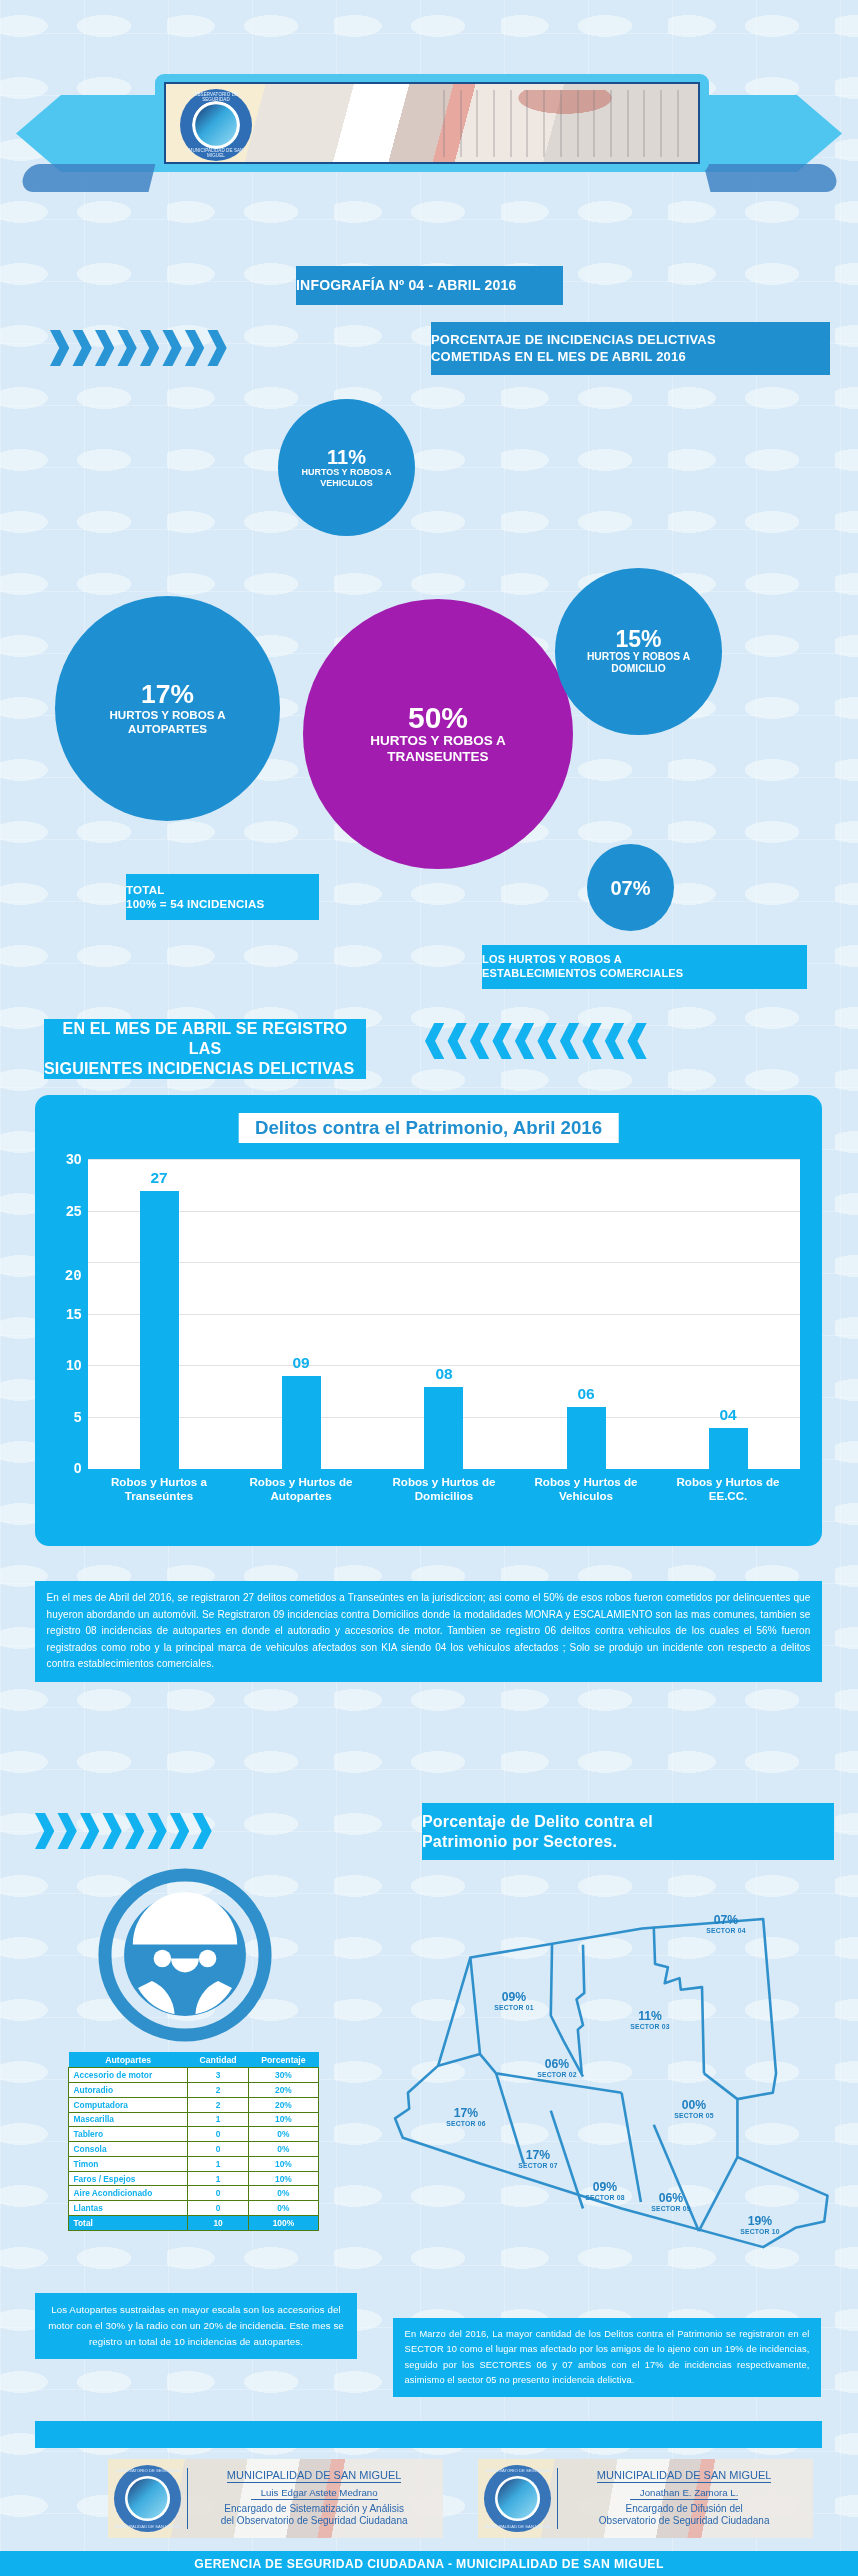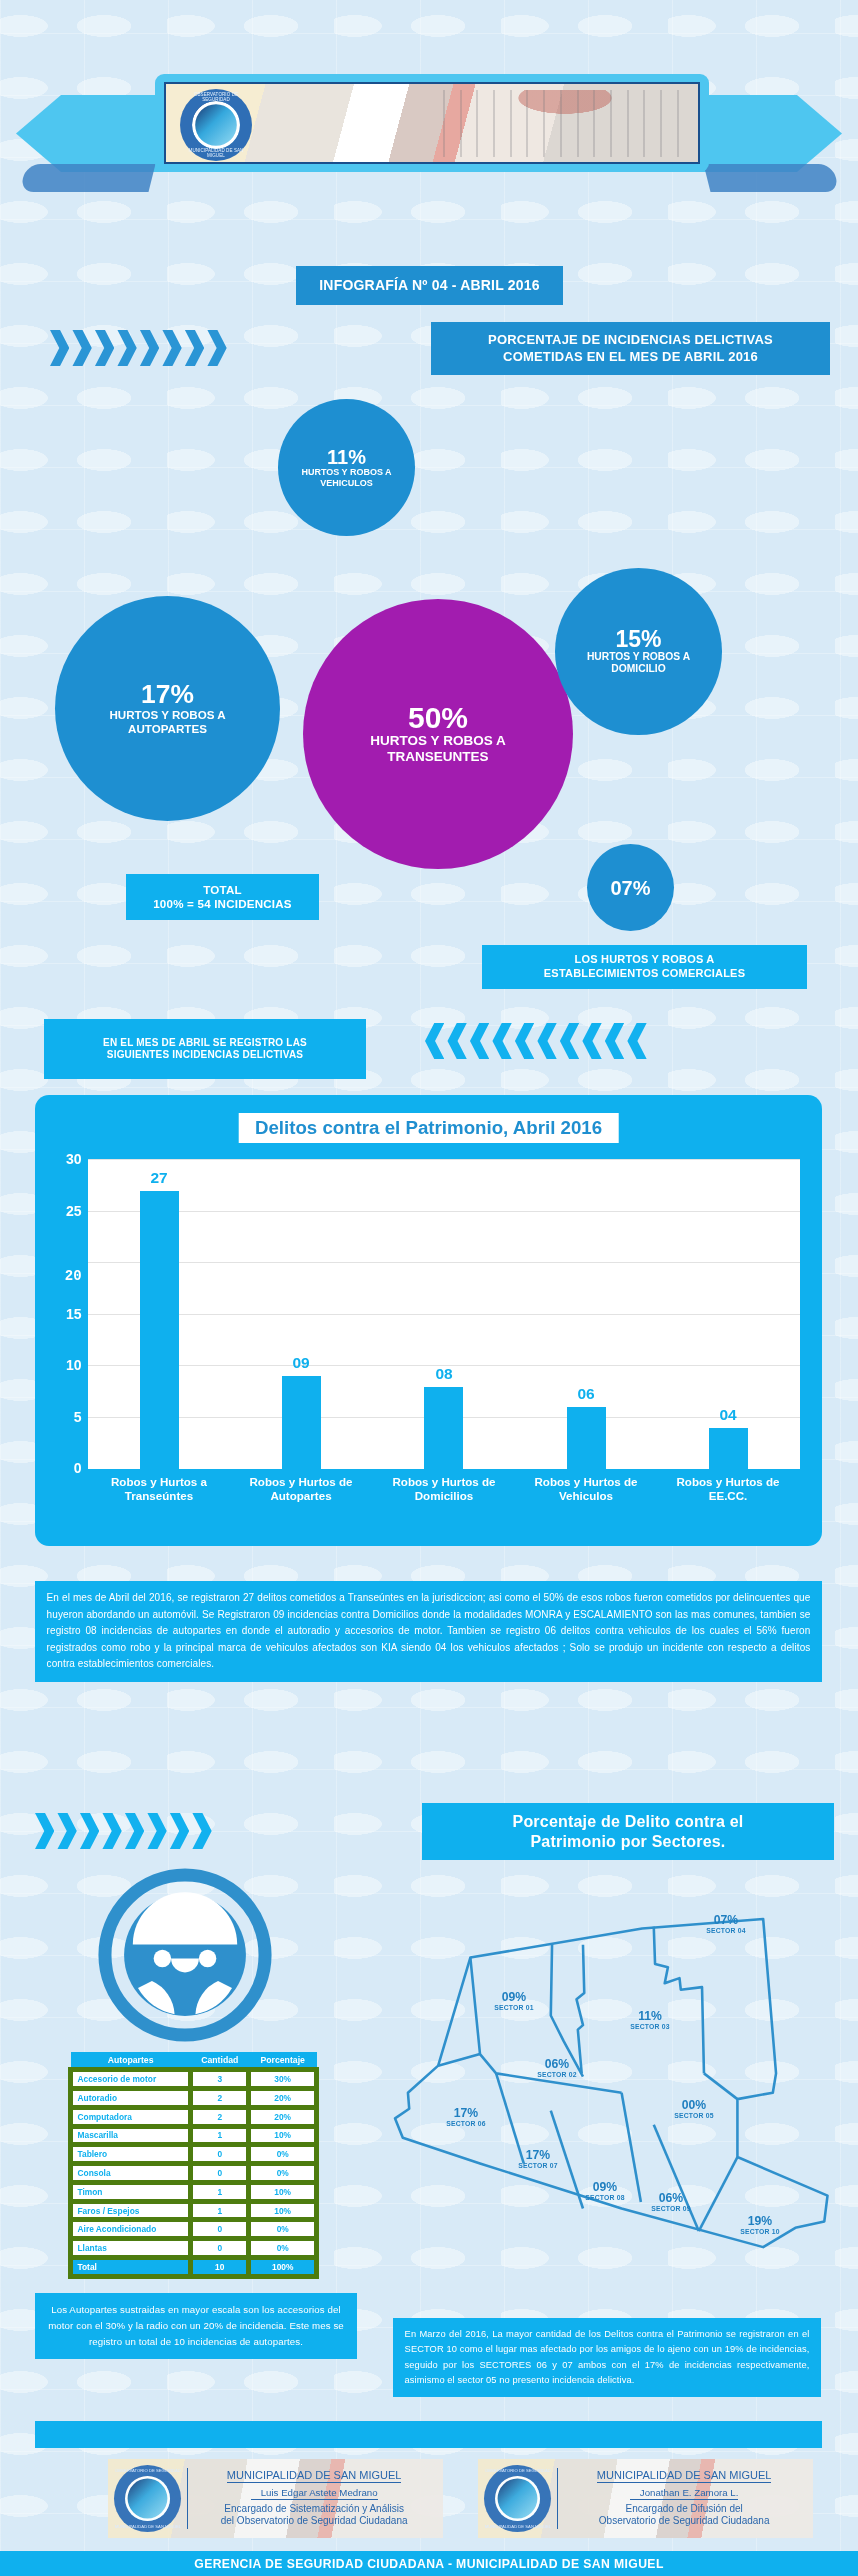--- a/index.html
+++ b/index.html
@@ -72,21 +72,21 @@
     display:flex; flex-direction:column; justify-content:center; align-items:center; gap:1.3px;
   }
   .bt1{ font-size:29px; font-weight:bold; color:#1f5fa8; letter-spacing:0px;
         transform:scaleX(.9); line-height:1; font-family:"Liberation Sans Narrow","Liberation Sans",sans-serif;}
   .bt2{ font-size:16.7px; font-weight:bold; color:#1f5fa8; transform:scaleX(.92); line-height:1.15;}
   .bt3{ font-size:15.5px; font-weight:bold; color:#1f5fa8; transform:scaleX(.92); line-height:1.15;}
 
   
   .bluebox{
     background:#1f8fd0; color:#fff; text-align:center;
-    display:flex; flex-direction:column; align-items:center; justify-content:center;
+    display:flex; flex-direction:column; align-items:flex-start; justify-content:center;
     font-weight:bold; line-height:1.25; letter-spacing:0.2px;
   }
   .bluebox.lt{ background:#0fb0ee; }
 
   
   .chev-row{ display:flex; gap:3.2px; align-items:center; }
   .chev{ width:19.3px; height:36px; background:#2a95d5;
          clip-path:polygon(0 0, 52% 0, 100% 50%, 52% 100%, 0 100%, 48% 50%); }
   .chev.lt{ background:#12b1ef; }
   .chev.rev{ clip-path:polygon(48% 0, 100% 0, 52% 50%, 100% 100%, 48% 100%, 0 50%); }
@@ -124,21 +124,21 @@
   
   .para{
     position:absolute; background:#0fb0ee; color:#fff; text-align:justify;
     padding:9px 11.6px; line-height:1.65; letter-spacing:0.1px;
   }
 
   
   #ap-table{ position:absolute; left:68px; top:2052px; width:251px; border-collapse:collapse; }
   #ap-table th{ background:#0fb0ee; color:#fff; font-size:8.7px; padding:2.6px 3.9px; }
   #ap-table td{ background:#fff; color:#0fb0ee; font-size:8.4px; font-weight:bold;
-                padding:1.9px 4.5px; border:5px solid #4d7c0f; }
+                padding:1.9px 4.5px; border:1px solid #4d7c0f; }
   #ap-table td.num{ text-align:center; }
   #ap-table tr.total td{ background:#0fb0ee; color:#fff; }
 
   
   #map-wrap{ position:absolute; left:351px; top:1861px; width:509px; height:399px; }
   .sector-lbl{ position:absolute; text-align:center; color:#1f7fc0; font-weight:bold;
                line-height:1.05; transform:translate(-50%,-50%); }
   .sector-lbl .p{ font-size:12.2px; }
   .sector-lbl .s{ font-size:6.8px; letter-spacing:0.2px; }
 
@@ -242,21 +242,21 @@
 <div class="layer bluebox lt" style="left:126px; top:874px; width:193px; height:46px; font-size:11.6px;">
   <div>TOTAL</div>
   <div>100% = 54 INCIDENCIAS</div>
 </div>
 
 <div class="layer bluebox lt" style="left:482px; top:945px; width:325px; height:44px; font-size:11px;">
   <div>LOS HURTOS Y ROBOS A</div>
   <div>ESTABLECIMIENTOS COMERCIALES</div>
 </div>
 
-<div class="layer bluebox lt" style="left:44px; top:1019px; width:322px; height:60px; font-size:10px;">
+<div class="layer bluebox lt" style="left:44px; top:1019px; width:322px; height:60px; font-size:16px;">
   <div>EN EL MES DE ABRIL SE REGISTRO LAS</div>
   <div>SIGUIENTES INCIDENCIAS DELICTIVAS</div>
 </div>
 <div class="layer chev-row" style="left:425px; top:1023px;">
   <div class="chev lt rev"></div>
   <div class="chev lt rev"></div>
   <div class="chev lt rev"></div>
   <div class="chev lt rev"></div>
   <div class="chev lt rev"></div>
   <div class="chev lt rev"></div>

